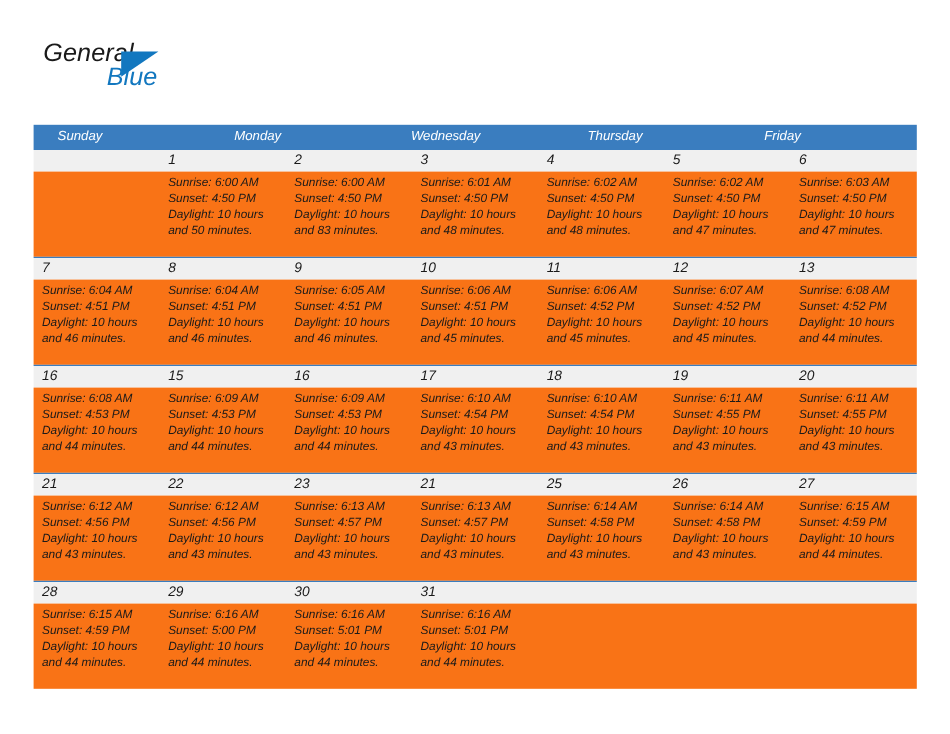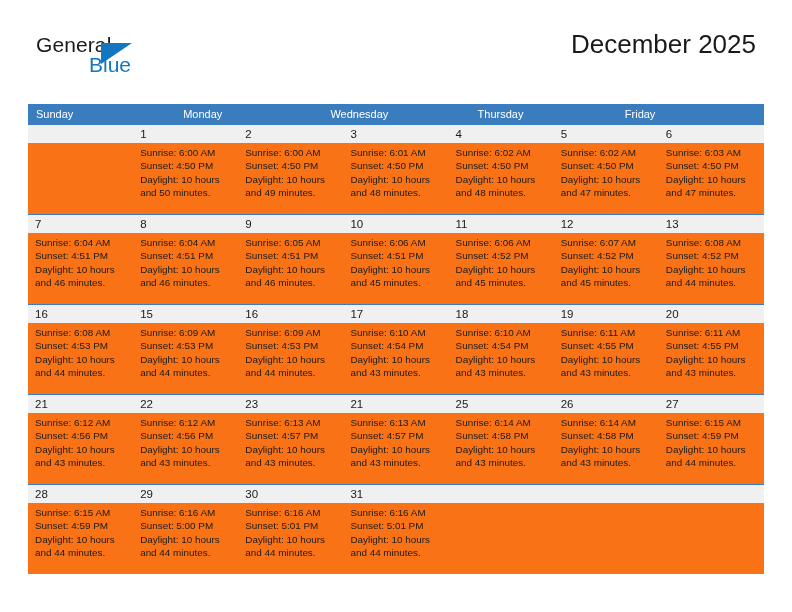--- a/index.html
+++ b/index.html
@@ -11,20 +11,21 @@
     width: 792px;
     height: 612px;
     font-family: "Liberation Sans", sans-serif;
     color: #000000;
     overflow: hidden;
   }
   .page {
     position: relative;
     width: 736px;
     height: 612px;
+    font-style: italic;
   }
 
   
   .header {
     position: absolute;
     left: 0;
     top: 0;
     width: 792px;
     height: 96px;
   }
@@ -91,21 +92,21 @@
   .dow-row {
     display: flex;
     background: #3a7dbf;
     height: 21px;
   }
   .dow {
     flex: 1 1 0;
     color: #ffffff;
     font-size: 11px;
     line-height: 21px;
-    padding-left: 8px;
+    padding-left: 20px;
     box-sizing: border-box;
     white-space: nowrap;
   }
   .week {
     border-top: 1.5px solid #3a7dbf;
   }
   .week:first-of-type {
     border-top: none;
   }
   .week-nums {
@@ -143,21 +144,20 @@
 
 <div class="page">
 
   <div class="header">
     <div class="logo">
       <span class="logo-general">General</span>
       <span class="logo-tri"></span>
       <span class="logo-blue">Blue</span>
     </div>
     <div class="title-block">
-      <div class="cal-title">December 2025</div>
     </div>
   </div>
 
   <div class="calendar">
     <div class="dow-row">
         <div class="dow">Sunday</div>
         <div class="dow">Monday</div>
         <div class="dow">Wednesday</div>
         <div class="dow">Thursday</div>
         <div class="dow">Friday</div>
@@ -178,21 +178,21 @@
             <div class="cell">
               <div class="line">Sunrise: 6:00 AM</div>
               <div class="line">Sunset: 4:50 PM</div>
               <div class="line">Daylight: 10 hours</div>
               <div class="line">and 50 minutes.</div>
             </div>
             <div class="cell">
               <div class="line">Sunrise: 6:00 AM</div>
               <div class="line">Sunset: 4:50 PM</div>
               <div class="line">Daylight: 10 hours</div>
-              <div class="line">and 49 minutes.</div>
+              <div class="line">and 83 minutes.</div>
             </div>
             <div class="cell">
               <div class="line">Sunrise: 6:01 AM</div>
               <div class="line">Sunset: 4:50 PM</div>
               <div class="line">Daylight: 10 hours</div>
               <div class="line">and 48 minutes.</div>
             </div>
             <div class="cell">
               <div class="line">Sunrise: 6:02 AM</div>
               <div class="line">Sunset: 4:50 PM</div>

